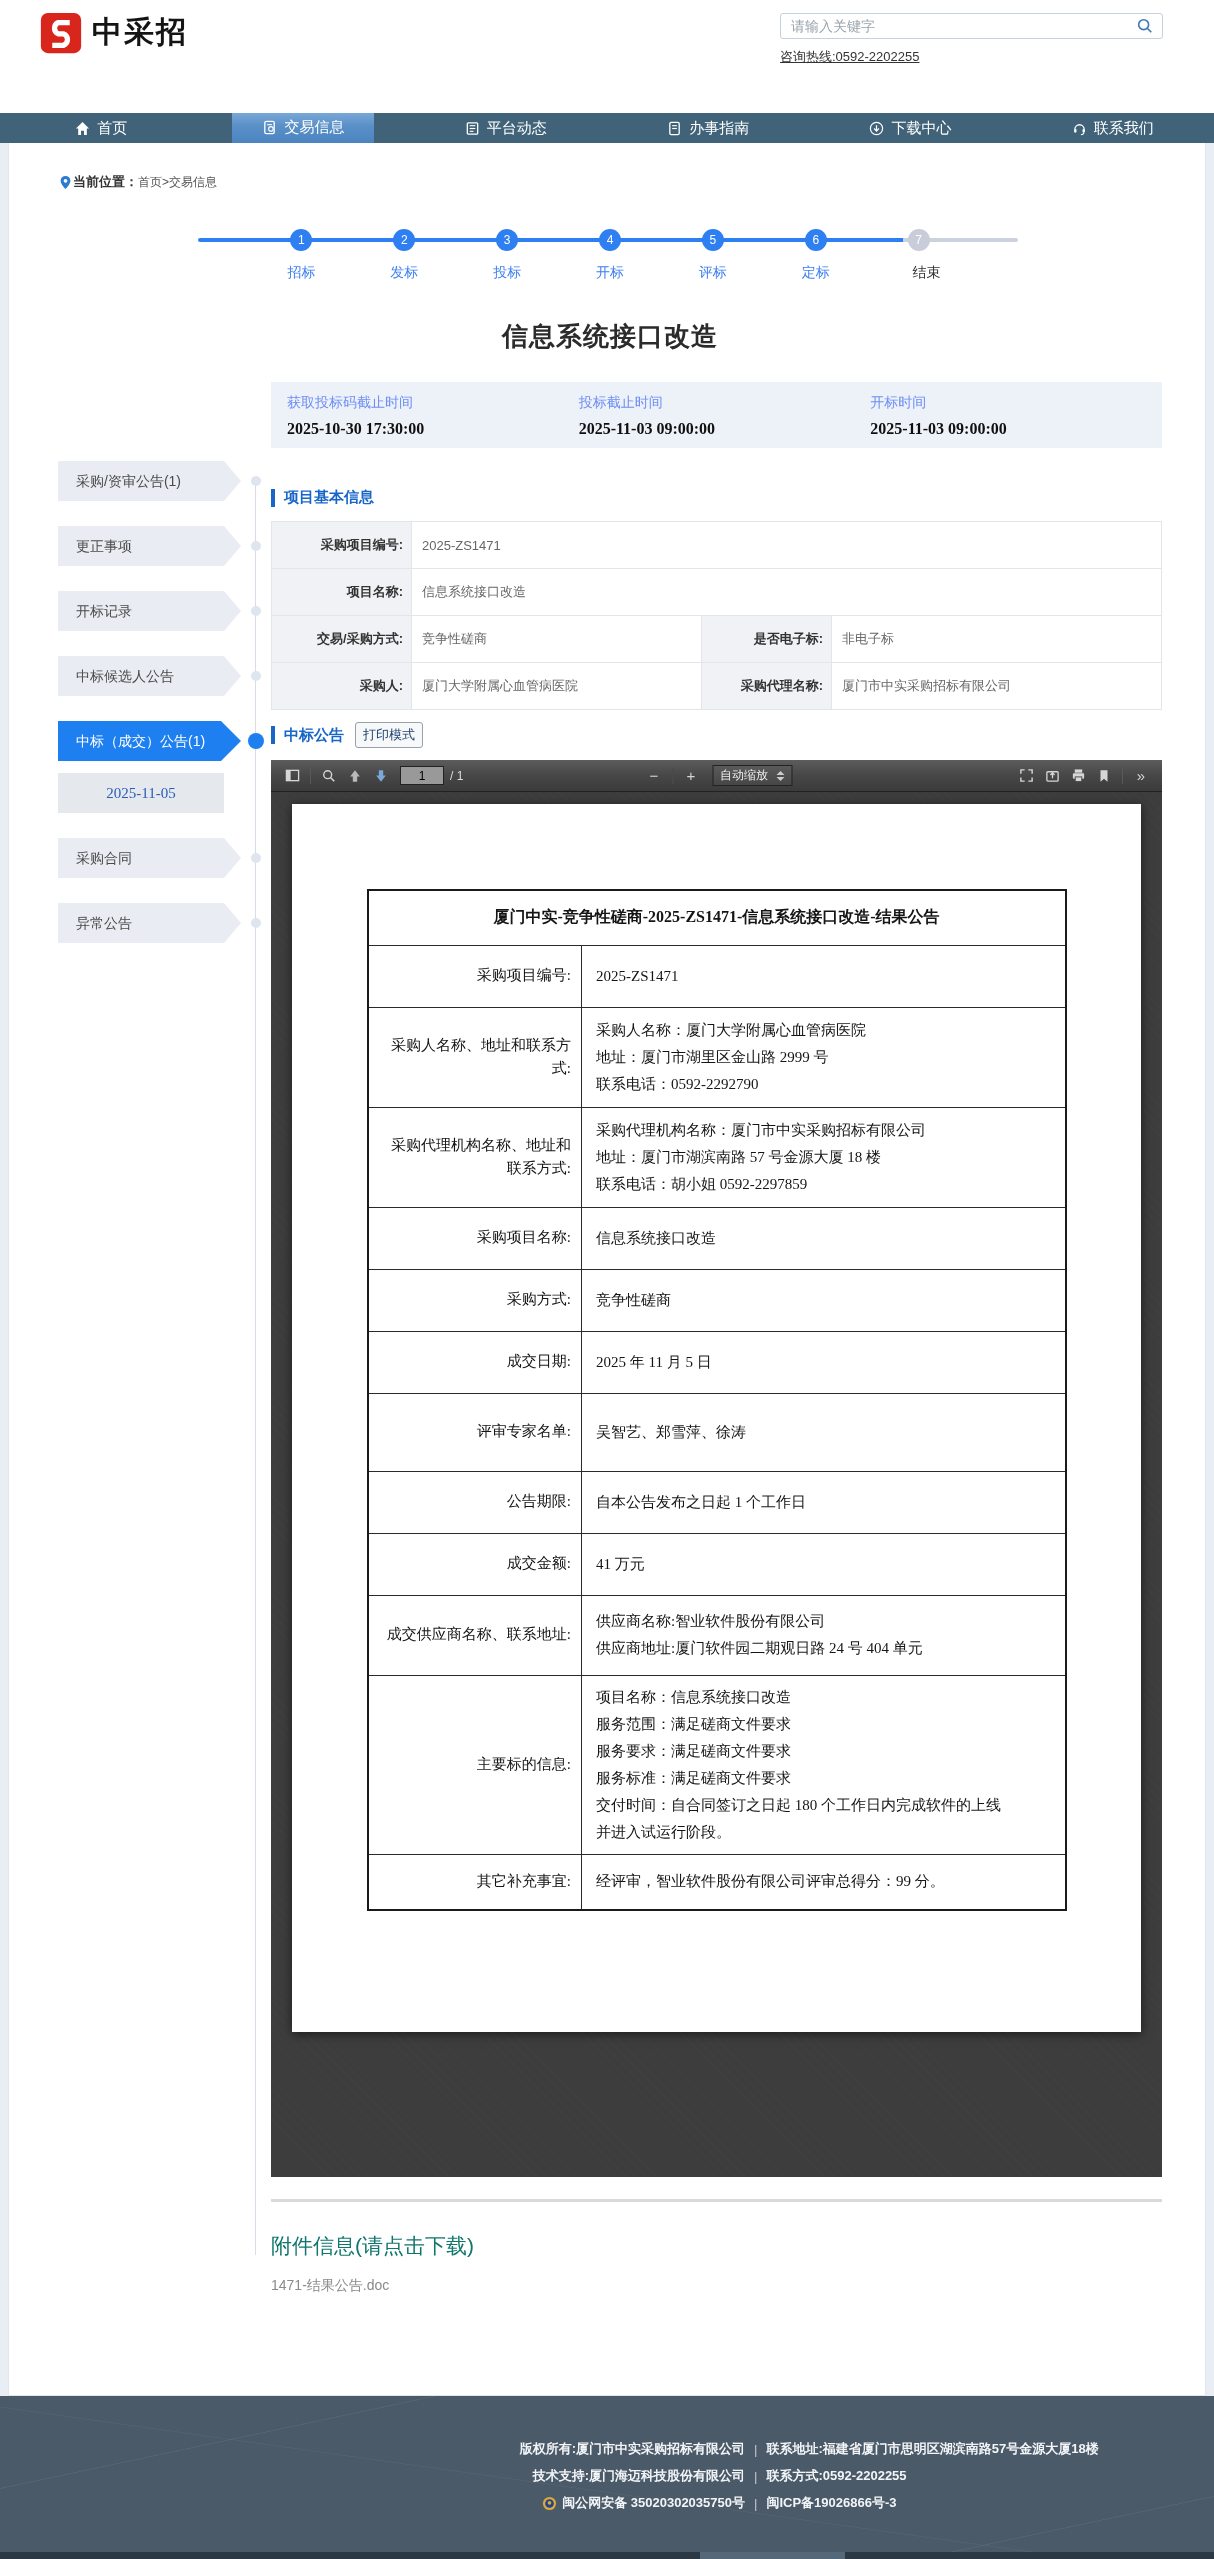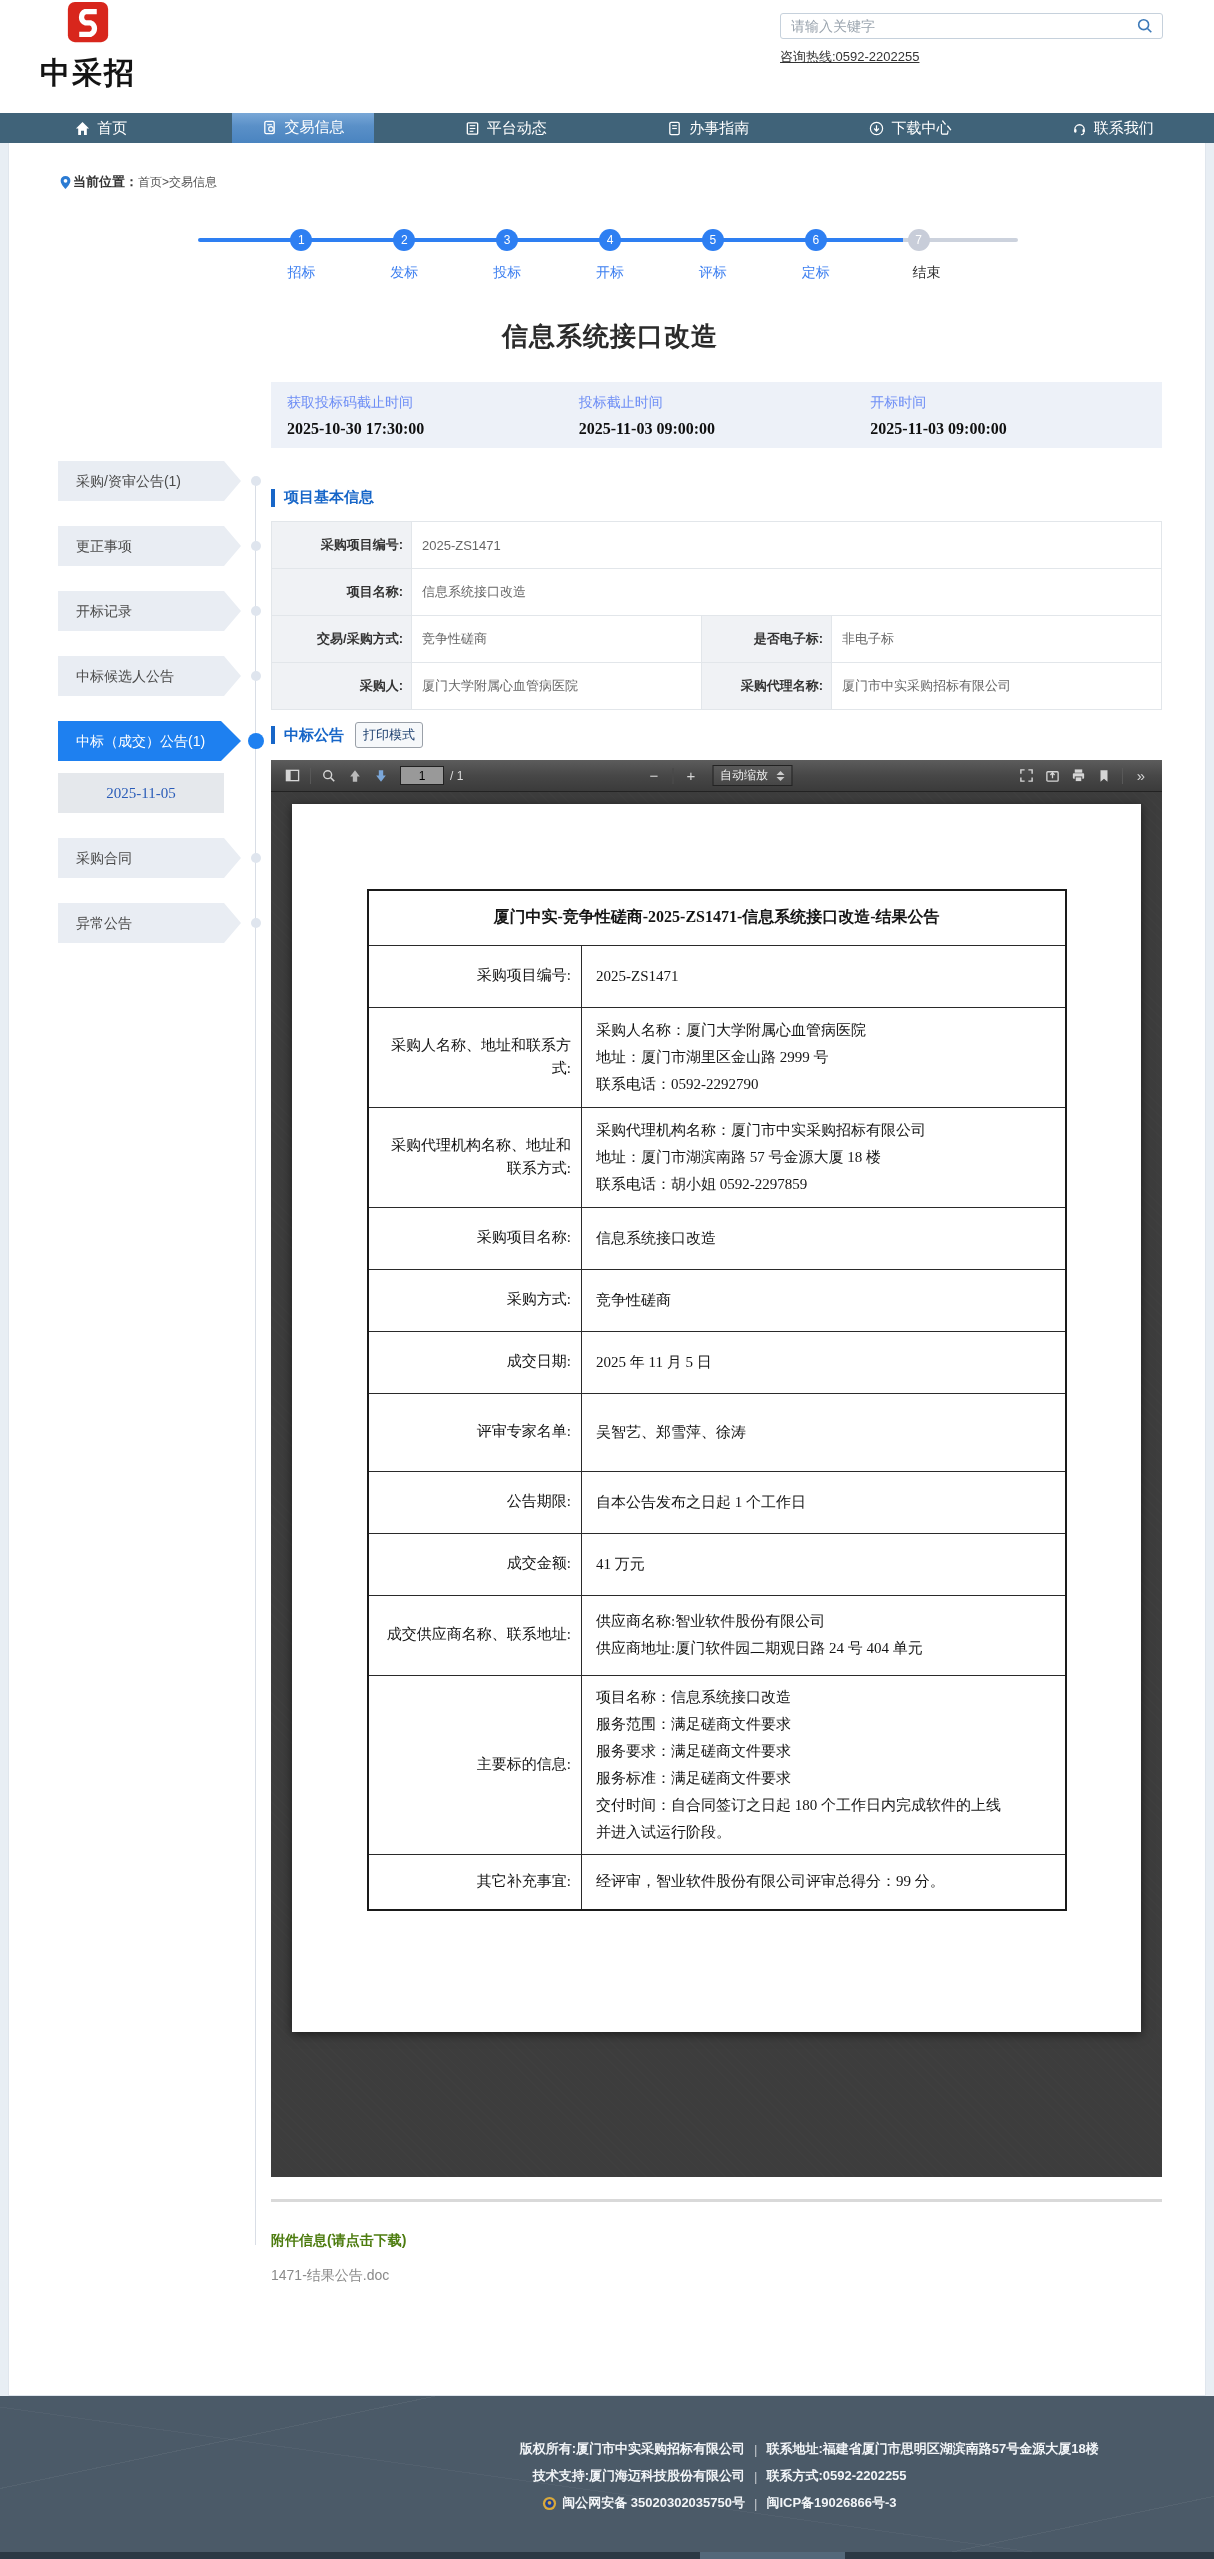--- a/index.html
+++ b/index.html
@@ -2,21 +2,21 @@
 <html><head>
 <meta charset="utf-8">
 <style>
   * { margin:0; padding:0; box-sizing:border-box; }
   html,body { width:1214px; }
   body { height:2559px; background:#e8eef4; font-family:"Liberation Sans",sans-serif; position:relative; overflow:hidden; }
   svg { display:block; }
 
   
   .site-header { background:#fff; height:113px; position:relative; }
-  .logo-row { position:absolute; top:1px; left:40px; display:flex; align-items:center; gap:10px;flex-direction:column; }
+  .logo-row { position:absolute; top:12px; left:40px; display:flex; gap:10px; }
   .logo-box { width:42px; height:42px; }
   .logo-text { font-size:30px; font-weight:bold; color:#141414; letter-spacing:2px; }
   .subtitle { position:absolute; top:54px; left:28px; font-family:"DejaVu Serif",serif; font-style:italic; font-weight:bold; font-size:32px; color:#141414; letter-spacing:3px; text-shadow:1px 1px 1px rgba(0,0,0,.25); }
   .search-wrap { position:absolute; top:13px; left:780px; width:383px; height:26px; border:1px solid #c6d1dc; border-radius:3px; background:#fff; display:flex; align-items:center; }
   .search-wrap input { flex:1; border:none; outline:none; font-size:14px; color:#555; padding:0 10px; background:transparent; }
   .search-wrap input::placeholder { color:#9aa4ae; }
   .search-btn { width:34px; height:24px; display:flex; align-items:center; justify-content:center; background:transparent; border:none; cursor:pointer; }
   .hotline { position:absolute; top:48px; left:780px; font-size:13px; color:#333;text-decoration:underline; }
 
   
@@ -99,21 +99,21 @@
       background:repeating-linear-gradient(45deg,#3d3d3d 0 6px,#3f3f3f 6px 7px); }
   .pdf-page { width:849px; height:1228px; margin:12px auto 0; background:#fff; box-shadow:0 2px 10px rgba(0,0,0,.55); padding-top:85px; }
 
   table.doc { width:700px; margin:0 auto; border-collapse:collapse; border:2px solid #1a1a1a; font-family:"Liberation Serif",serif; color:#151515; }
   table.doc td, table.doc th { border:1px solid #2a2a2a; }
   table.doc th.doc-title { height:55px; font-size:16px; font-weight:bold; text-align:center; padding:0 24px; }
   td.dlabel { width:214px; text-align:right; vertical-align:middle; padding:8px 10px 8px 16px; font-size:15px; line-height:1.55; }
   td.dval { vertical-align:middle; padding:8px 8px 8px 14px; font-size:15px; line-height:1.8; }
 
   .content-divider { margin-top:22px; height:3px; background:#d9d9d9; }
-  .attach-head { margin-top:30px; font-size:14px; font-weight:bold; color:#4d7c0f; }
+  .attach-head { margin-top:30px; font-size:21px; font-weight:normal; color:#0f766e; }
   .attach-link { margin-top:17px; font-size:14px; color:#8a8a8a; cursor:pointer; }
 
   
   .site-footer { position:absolute; left:0; bottom:0; width:1214px; height:163px; background:#4b5a68; overflow:hidden; }
   .site-footer .texture { position:absolute; inset:0;
       background:
         repeating-linear-gradient(168deg,transparent 0 90px,rgba(255,255,255,.055) 90px 91px,transparent 91px 260px),
         repeating-linear-gradient(8deg,transparent 0 150px,rgba(255,255,255,.04) 150px 151px,transparent 151px 420px); }
   .footer-rows { position:relative; padding:44px 0 0 320px; }
   .f-row { display:flex; align-items:center; margin-bottom:9px; font-size:13px; font-weight:bold; color:#f2f5f8; }

